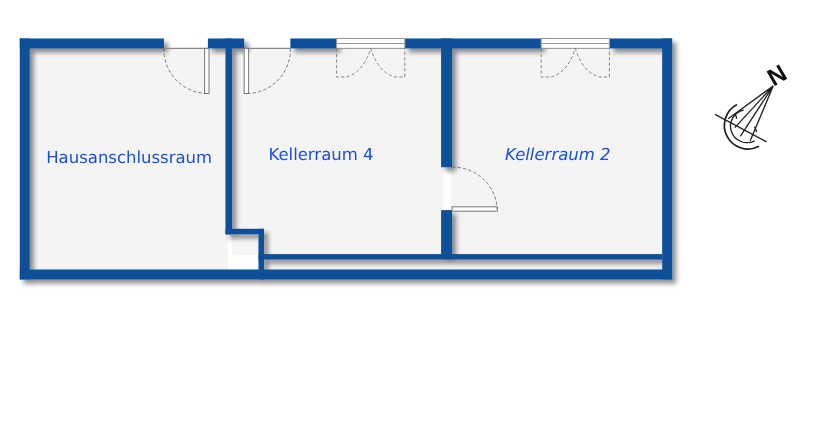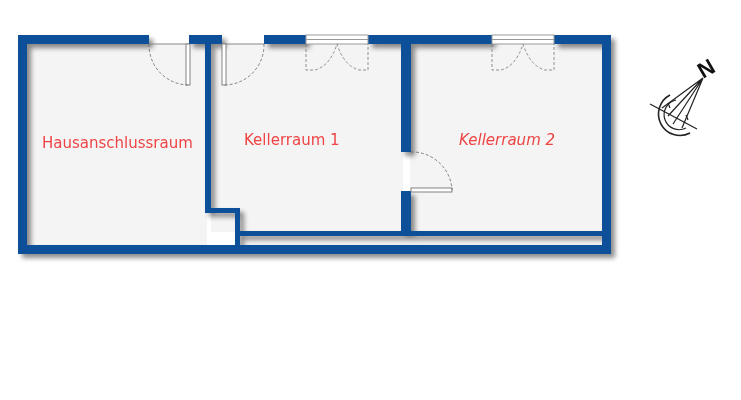--- a/index.html
+++ b/index.html
@@ -1,19 +1,19 @@
 <!DOCTYPE html>
 <html><head>
 <meta charset="utf-8">
 <style>
   html, body { margin:0; padding:0; }
   body { width:741px; height:400px; background:#ffffff; position:relative; overflow:hidden;
          font-family:"DejaVu Sans", "Liberation Sans", sans-serif; }
   .plan { position:absolute; left:0; top:0; width:741px; height:400px; }
-  .label { position:absolute; font-size:15px; color:#ef4444; white-space:nowrap; }
+  .label { position:absolute; font-size:15px; color:#1d4ed8; white-space:nowrap; }
 </style>
 </head>
 <body>
 
 <svg class="plan" viewBox="0 0 741 400" width="741" height="400">
   <defs>
     <filter id="sh" x="-5%" y="-5%" width="115%" height="120%">
       <feGaussianBlur in="SourceAlpha" stdDeviation="2.5"></feGaussianBlur>
       <feOffset dx="4" dy="4"></feOffset>
       <feComponentTransfer>
@@ -88,14 +88,14 @@
     <path d="M670 95 A21 21 0 1 0 690 133" stroke-width="1.6"></path>
     <path d="M676 100 A15 15 0 1 0 686 128"></path>
     <line x1="650" y1="104" x2="697" y2="129"></line>
     <line x1="668" y1="103" x2="670" y2="108"></line>
     <line x1="686" y1="115" x2="688" y2="120"></line>
   </g>
   <text x="698" y="76" font-family="Liberation Sans, sans-serif" font-size="22" font-weight="bold" fill="#111" transform="rotate(-30 706 68)">N</text>
 </svg>
 
 <div class="label" style="left:42px; top:134px;">Hausanschlussraum</div>
-<div class="label" style="left:244px; top:131px;">Kellerraum 1</div>
+<div class="label" style="left:244px; top:131px;">Kellerraum 4</div>
 <div class="label" style="left:459px; top:131px;font-style:italic;">Kellerraum 2</div>
 
 </body></html>

